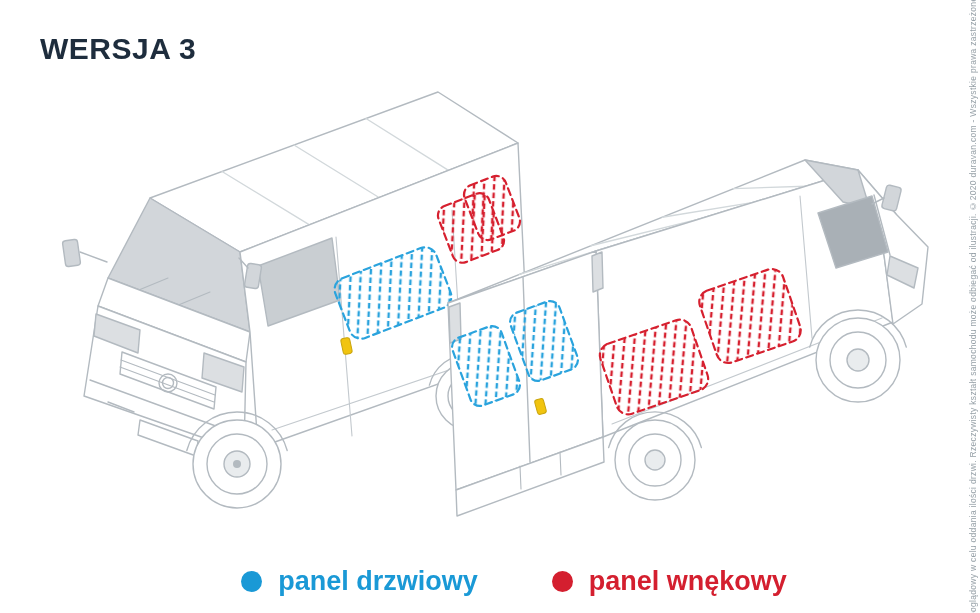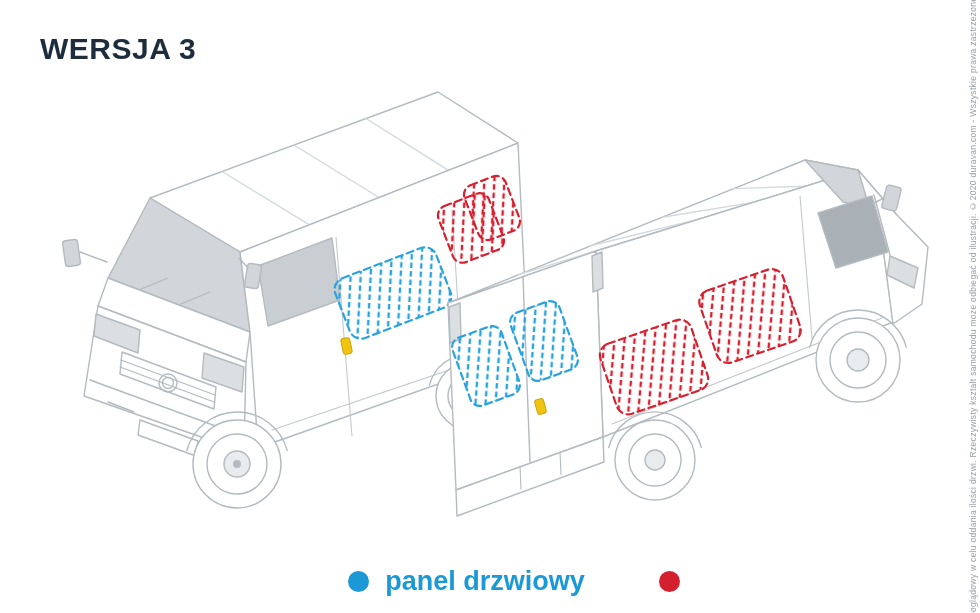--- a/index.html
+++ b/index.html
@@ -116,18 +116,19 @@
     </g>
   </svg>
 
   <div class="legend">
     <div class="legend-item">
       <span class="dot dot-blue"></span>
       <span class="label-blue">panel drzwiowy</span>
     </div>
     <div class="legend-item">
       <span class="dot dot-red"></span>
+      <span class="label-red">panel wnękowy</span>
     </div>
   </div>
 
   <div class="watermark">poglądowy w celu oddania ilości drzwi. Rzeczywisty kształt samochodu może odbiegać od ilustracji. ©2020 duravan.com - Wszystkie prawa zastrzeżone</div>
 
 </div>
 
 </body></html>

